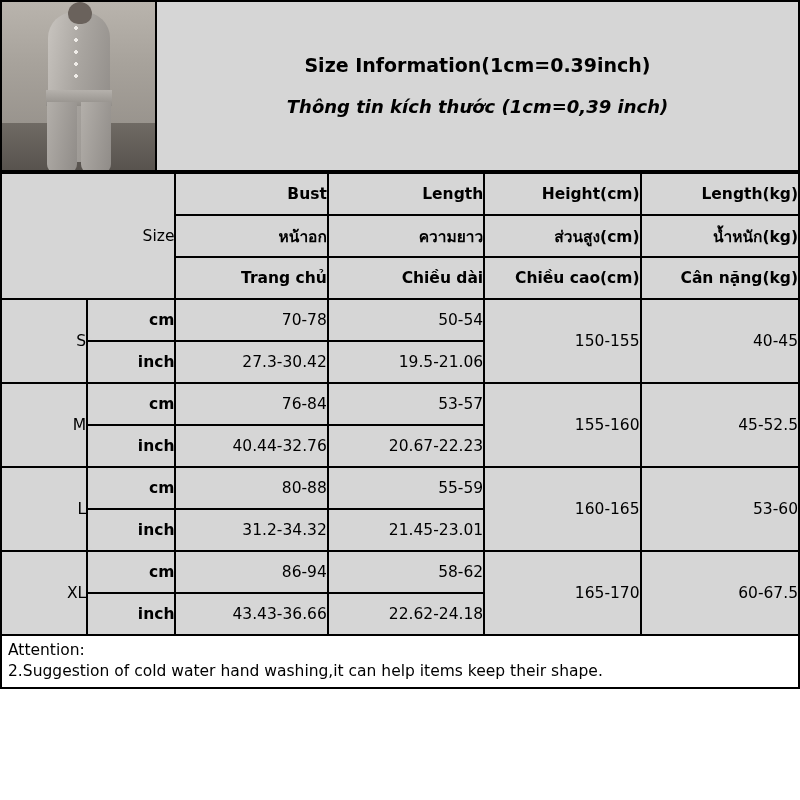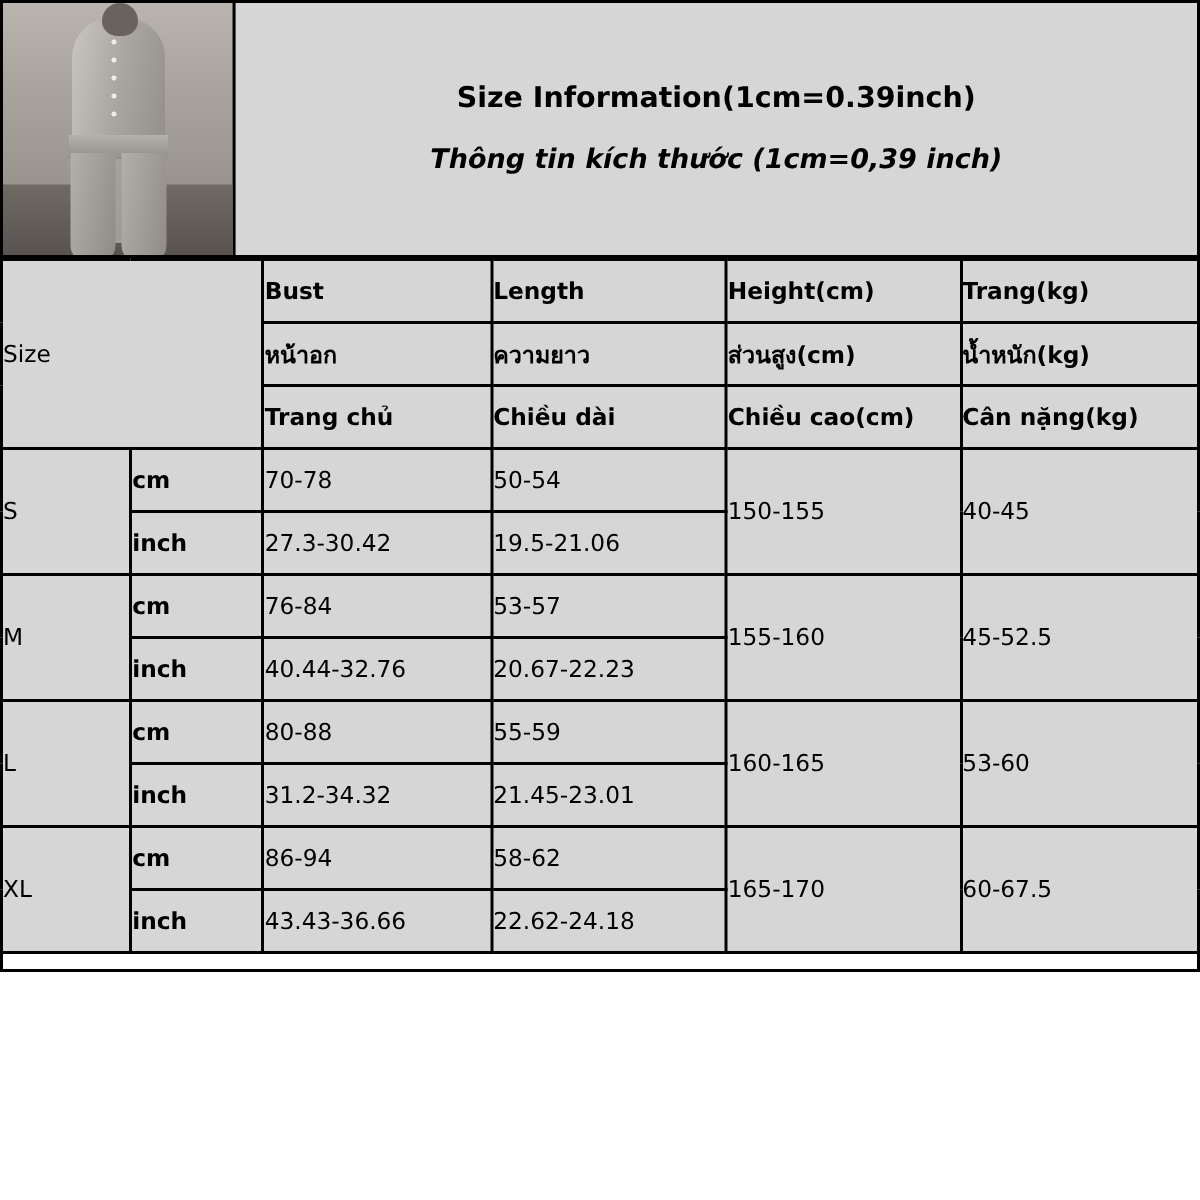--- a/index.html
+++ b/index.html
@@ -127,21 +127,21 @@
 
   
   table.size-table {
     border-collapse: collapse;
     width: 800px;
     table-layout: fixed;
     background: #d6d6d6;
   }
   table.size-table td, table.size-table th {
     border: 2px solid #000;
-    text-align: left;
+    text-align: right;
     vertical-align: middle;
     font-size: 15.5px;
     padding: 0;
     height: 42px;
     box-sizing: border-box;
     background: #d6d6d6;
   }
   th.col-head {
     font-weight: bold;
     font-size: 16px;
@@ -208,21 +208,21 @@
         <col class="c-height">
         <col class="c-weight">
     </colgroup>
     <tbody>
 
       <tr>
         <td class="size-label" rowspan="3" colspan="2">Size</td>
         <th class="col-head">Bust</th>
         <th class="col-head">Length</th>
         <th class="col-head">Height(cm)</th>
-        <th class="col-head">Trang(kg)</th>
+        <th class="col-head">Length(kg)</th>
       </tr>
       <tr>
         <th class="col-head">หน้าอก</th>
         <th class="col-head">ความยาว</th>
         <th class="col-head">ส่วนสูง(cm)</th>
         <th class="col-head">น้ำหนัก(kg)</th>
       </tr>
       <tr>
         <th class="col-head">Trang chủ</th>
         <th class="col-head">Chiều dài</th>
@@ -282,15 +282,17 @@
       </tr>
       <tr>
         <td class="unit">inch</td>
         <td>43.43-36.66</td>
         <td>22.62-24.18</td>
       </tr>
     </tbody>
   </table>
 
   <div class="attention">
+    <p>Attention:</p>
+    <p>2.Suggestion of cold water hand washing,it can help items keep their shape.</p>
   </div>
 
 </div>
 
 </body></html>

